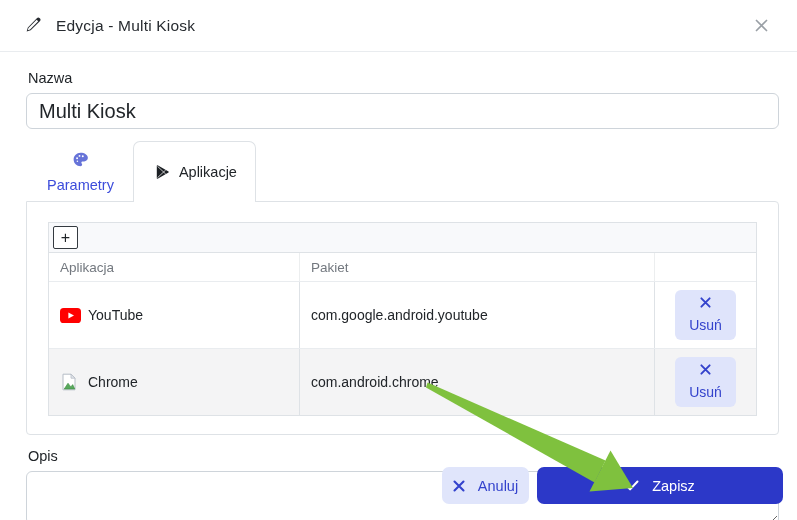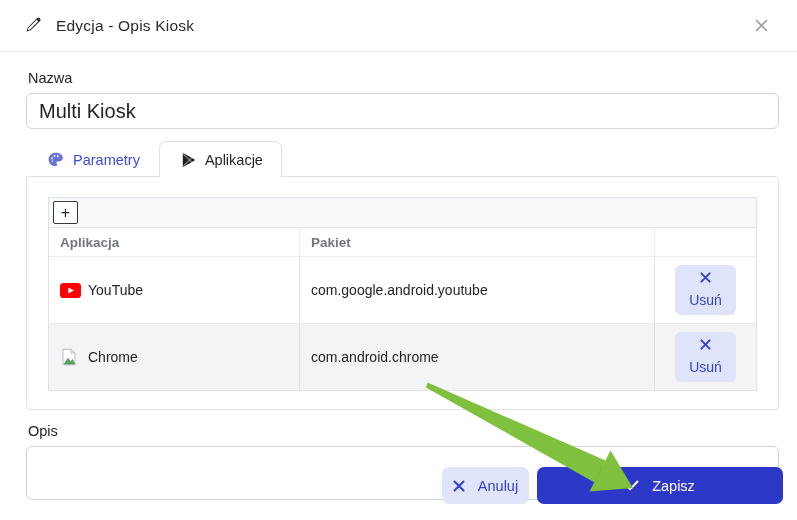--- a/index.html
+++ b/index.html
@@ -17,32 +17,32 @@
   .modal-body { padding: 16px 18px 0 26px; }
   .field-label { display:block; font-size:14.5px; color:#212529; margin:2px 2px 7px 2px; }
   .text-input { width:100%; height:36px; border:1px solid #ced4da; border-radius:6px; padding:0 12px;
                 font-size:20px; color:#212529; font-family:inherit; background:#fff; outline:none; }
 
   
   .tabs { display:flex; margin-top:12px; position:relative; z-index:2; }
   .tab { display:flex; align-items:center; gap:9px; padding:9px 18px 9px 20px; font-size:14.5px; cursor:pointer;
          border:1px solid transparent; border-bottom:none; border-top-left-radius:7px; border-top-right-radius:7px;
          background:transparent; margin-bottom:-1px; }
-  .tab.inactive { color:#3c4cdb; }
+  .tab.inactive { color:#3c4cdb;flex-direction:column; }
   .tab.active { color:#212529; border-color:#dee2e6; background:#fff; }
   .tab-icon { display:inline-flex; }
 
   
   .tab-panel { border:1px solid #dee2e6; border-radius:0 4px 4px 4px; padding:20px 21px 18px 21px; background:#fff; }
   .apps-table { width:100%; border:1px solid #dee2e6; font-size:14px; color:#212529; }
   .t-toolbar { background:#f8f9fb; padding:3px 4px; border-bottom:1px solid #dee2e6; }
   .add-btn { width:25px; height:23px; background:#fff; border:1px solid #343a40; border-radius:2px;
              font-size:16px; line-height:1; color:#212529; cursor:pointer; display:flex; align-items:center; justify-content:center; }
   .t-row { display:flex; align-items:stretch; }
-  .t-head { color:#73787f; font-size:13.5px;font-weight:bold; }
+  .t-head { color:#73787f; font-size:13.5px; }
   .t-head .t-cell { padding:7px 11px 6px 11px; }
   .t-cell { padding:12px 11px; display:flex; align-items:center; gap:7px; }
   .col-app { width:250px; flex:0 0 250px; }
   .col-pkg { width:355px; flex:0 0 355px; border-left:1px solid #dee2e6; }
   .col-act { flex:1 1 auto; border-left:1px solid #dee2e6; justify-content:center; padding:8px 11px; }
   .t-head .col-pkg, .t-head .col-act { border-left:1px solid #eceeef; }
   .t-body .t-row { border-top:1px solid #e9ecef; }
   .t-body .t-row:nth-child(even) { background:#f4f4f5; }
   .remove-btn { display:flex; align-items:center; gap:9px; background:#dfe4fb; color:#3342cc; border:none;
                 border-radius:6px; padding:7px 14px; font-size:14px; font-weight:500; cursor:pointer; font-family:inherit;flex-direction:column; }
@@ -67,21 +67,21 @@
 <body>
 
 <div class="modal">
 
   <div class="modal-header">
     <span class="pencil-icon">
       <svg width="17" height="17" viewBox="0 0 16 16">
           <path fill="#272b30" d="M12.1 1.1a1.9 1.9 0 0 1 2.7 0l.1.1a1.9 1.9 0 0 1 0 2.7l-8.6 8.6-3.8 1.1 1.1-3.8 8.5-8.7zm-7.9 9.2-.6 2.1 2.1-.6 7.7-7.7-1.5-1.5-7.7 7.7z"></path>
         </svg>
     </span>
-    <span class="modal-title">Edycja - Opis Kiosk</span>
+    <span class="modal-title">Edycja - Multi Kiosk</span>
     <button class="close-btn" aria-label="close">
       <svg width="15" height="15" viewBox="0 0 15 15">
           <path d="M2.5 2.5l10 10M12.5 2.5l-10 10" stroke="#9aa0a6" stroke-width="1.7" stroke-linecap="round"></path>
         </svg>
     </button>
   </div>
 
   <div class="modal-body">
 
     <label class="field-label">Nazwa</label>

